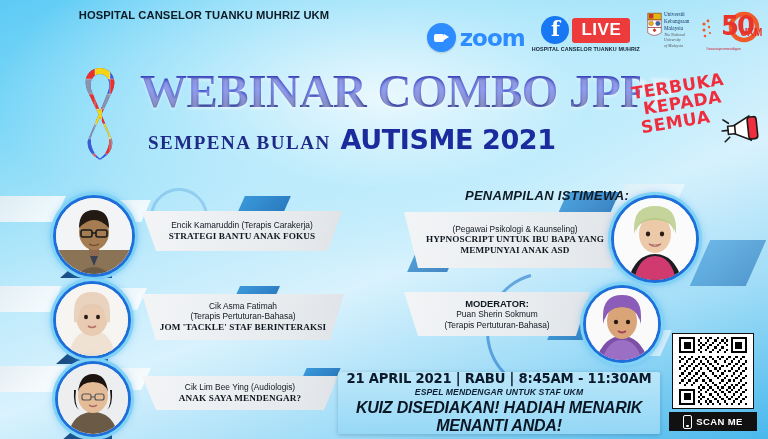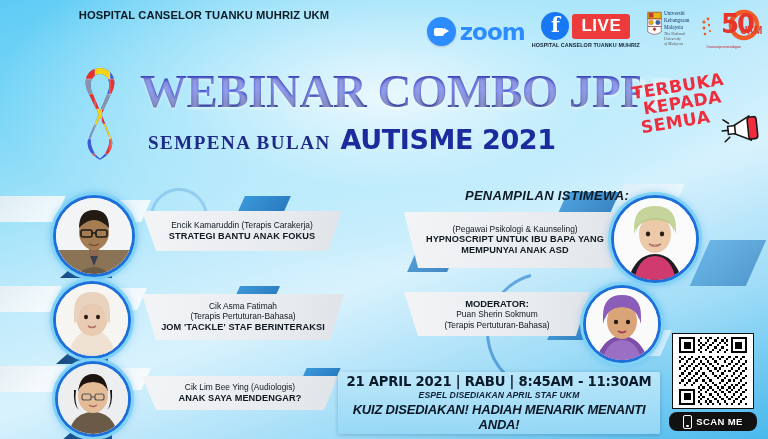--- a/index.html
+++ b/index.html
@@ -36,21 +36,21 @@
     border-right-color:transparent; border-top-color:transparent;
   }
 
   
   .hdr-text {
     position:absolute; left:14px; top:8px; width:380px;
     text-align:center; color:#0d1b26;
     font-size:11.2px; font-weight:bold; line-height:1.32;
     letter-spacing:.1px;
   }
-  .logos { position:absolute; right:4px; top:2px; height:50px; display:flex; align-items:center; gap:7px; }
+  .logos { position:absolute; right:4px; top:2px; height:50px; display:flex; align-items:flex-end; gap:7px; }
 
   .zoom-logo { display:flex; align-items:center; gap:4px; margin-top:9px; }
   .zoom-cam {
     width:29px; height:29px; border-radius:50%;
     background:#2d8cff; position:relative;
     box-shadow:0 1px 2px rgba(0,0,0,.18);
   }
   .zoom-cam::before {
     content:""; position:absolute; left:7px; top:10.5px;
     width:10px; height:8px; background:#fff; border-radius:2px;
@@ -150,21 +150,21 @@
   .label {
     position:absolute;
     background:linear-gradient(100deg,#f2f4f6 0%, #e8ebee 70%, #dfe3e7 100%);
     color:#101820; text-align:center;
     box-shadow:1px 1px 3px rgba(0,40,90,.3);
     display:flex; flex-direction:column; justify-content:center;
     padding:2px 6px;
   }
   .label.skew { clip-path:polygon(0 0, 100% 0, calc(100% - 14px) 100%, 14px 100%); }
   .l-name { font-size:8.4px; line-height:1.25; font-weight:normal; }
-  .l-title { font-size:9.2px; line-height:1.2; font-weight:bold; letter-spacing:.1px; }
+  .l-title { font-size:9.2px; line-height:1.2; font-weight:bold; letter-spacing:.1px;font-family:Liberation Serif, serif; }
   .l-head { font-size:9.4px; line-height:1.25; font-weight:bold; }
 
   .penampilan {
     position:absolute; left:432px; top:188px; width:230px;
     text-align:center; font-size:13px; font-weight:bold; font-style:italic;
     color:#0e1a24; letter-spacing:.3px;
   }
 
   
   .footer {
@@ -173,30 +173,30 @@
     border-radius:2px;
     box-shadow:0 1px 4px rgba(0,40,80,.25);
     display:flex; flex-direction:column; align-items:center; justify-content:center;
     padding:3px 6px; text-align:center;
   }
   .f-date {
     font-family:"DejaVu Sans", sans-serif;
     font-size:13.2px; font-weight:bold; color:#0b1a2b; letter-spacing:-.2px;
   }
   .f-espel { font-size:8.6px; font-weight:bold; font-style:italic; color:#0d1f33; margin-top:1px; letter-spacing:.1px; }
-  .f-kuiz { font-size:13px; font-weight:bold; font-style:italic; color:#0a1624; margin-top:2px; letter-spacing:-.2px; }
+  .f-kuiz { font-size:16px; font-weight:bold; font-style:italic; color:#0a1624; margin-top:2px; letter-spacing:-.2px; }
 
   
   .qr-box { position:absolute; right:6px; bottom:6px; width:98px; height:100px; }
   .qr-img {
     width:82px; height:76px; background:#fff; padding:3px;
     border:1px solid #111; margin:0 auto;
   }
   .scanme {
-    margin:3px auto 0; width:88px; height:19px; background:#111; border-radius:8px;
+    margin:3px auto 0; width:88px; height:19px; background:#111; border-radius:0;
     display:flex; align-items:center; justify-content:center; gap:4px;
   }
   .scanme-txt { color:#fff; font-size:9.5px; font-weight:bold; letter-spacing:.4px; }
   .phone-ic { width:9px; height:14px; border:1.6px solid #fff; border-radius:2px; position:relative; }
   .phone-ic::after { content:""; position:absolute; left:2px; bottom:1px; width:3px; height:1.4px; background:#fff; border-radius:1px; }
 </style>
 </head>
 <body>
 
 <div class="poster">
@@ -442,21 +442,21 @@
       <path d="M19 31 q0 -21 17 -21 q17 0 17 21 q-3 -12 -17 -12 q-14 0 -17 12 Z" fill="#7d4fa8"></path>
       <path d="M17 28 q0 -21 19 -21 q19 0 19 21 v8 q-4 -17 -19 -17 q-15 0 -19 17 Z" fill="#8b5cb8"></path>
       <ellipse cx="30" cy="34" rx="2.1" ry="2.3" fill="#241810"></ellipse>
       <ellipse cx="42" cy="34" rx="2.1" ry="2.3" fill="#241810"></ellipse>
       <path d="M32 43 q4 3 8 0" stroke="#a33f55" stroke-width="1.8" fill="none"></path>
     </svg>
   </div>
 
   <div class="footer">
     <div class="f-date">21 APRIL 2021 | RABU | 8:45AM - 11:30AM</div>
-    <div class="f-espel">ESPEL DISEDIAKAN APRIL STAF UKM</div>
+    <div class="f-espel">ESPEL MENDENGAR UNTUK STAF UKM</div>
     <div class="f-kuiz">KUIZ DISEDIAKAN! HADIAH MENARIK MENANTI ANDA!</div>
   </div>
 
   <div class="qr-box">
     <div class="qr-img">
       <svg viewBox="0 0 29 29" shape-rendering="crispEdges" style="width:100%;height:100%;">
         <rect width="29" height="29" fill="#fff"></rect>
         <g fill="#000">
           <path d="M0 0h7v7h-7z"></path>
             <path d="M22 0h7v7h-7z"></path>

